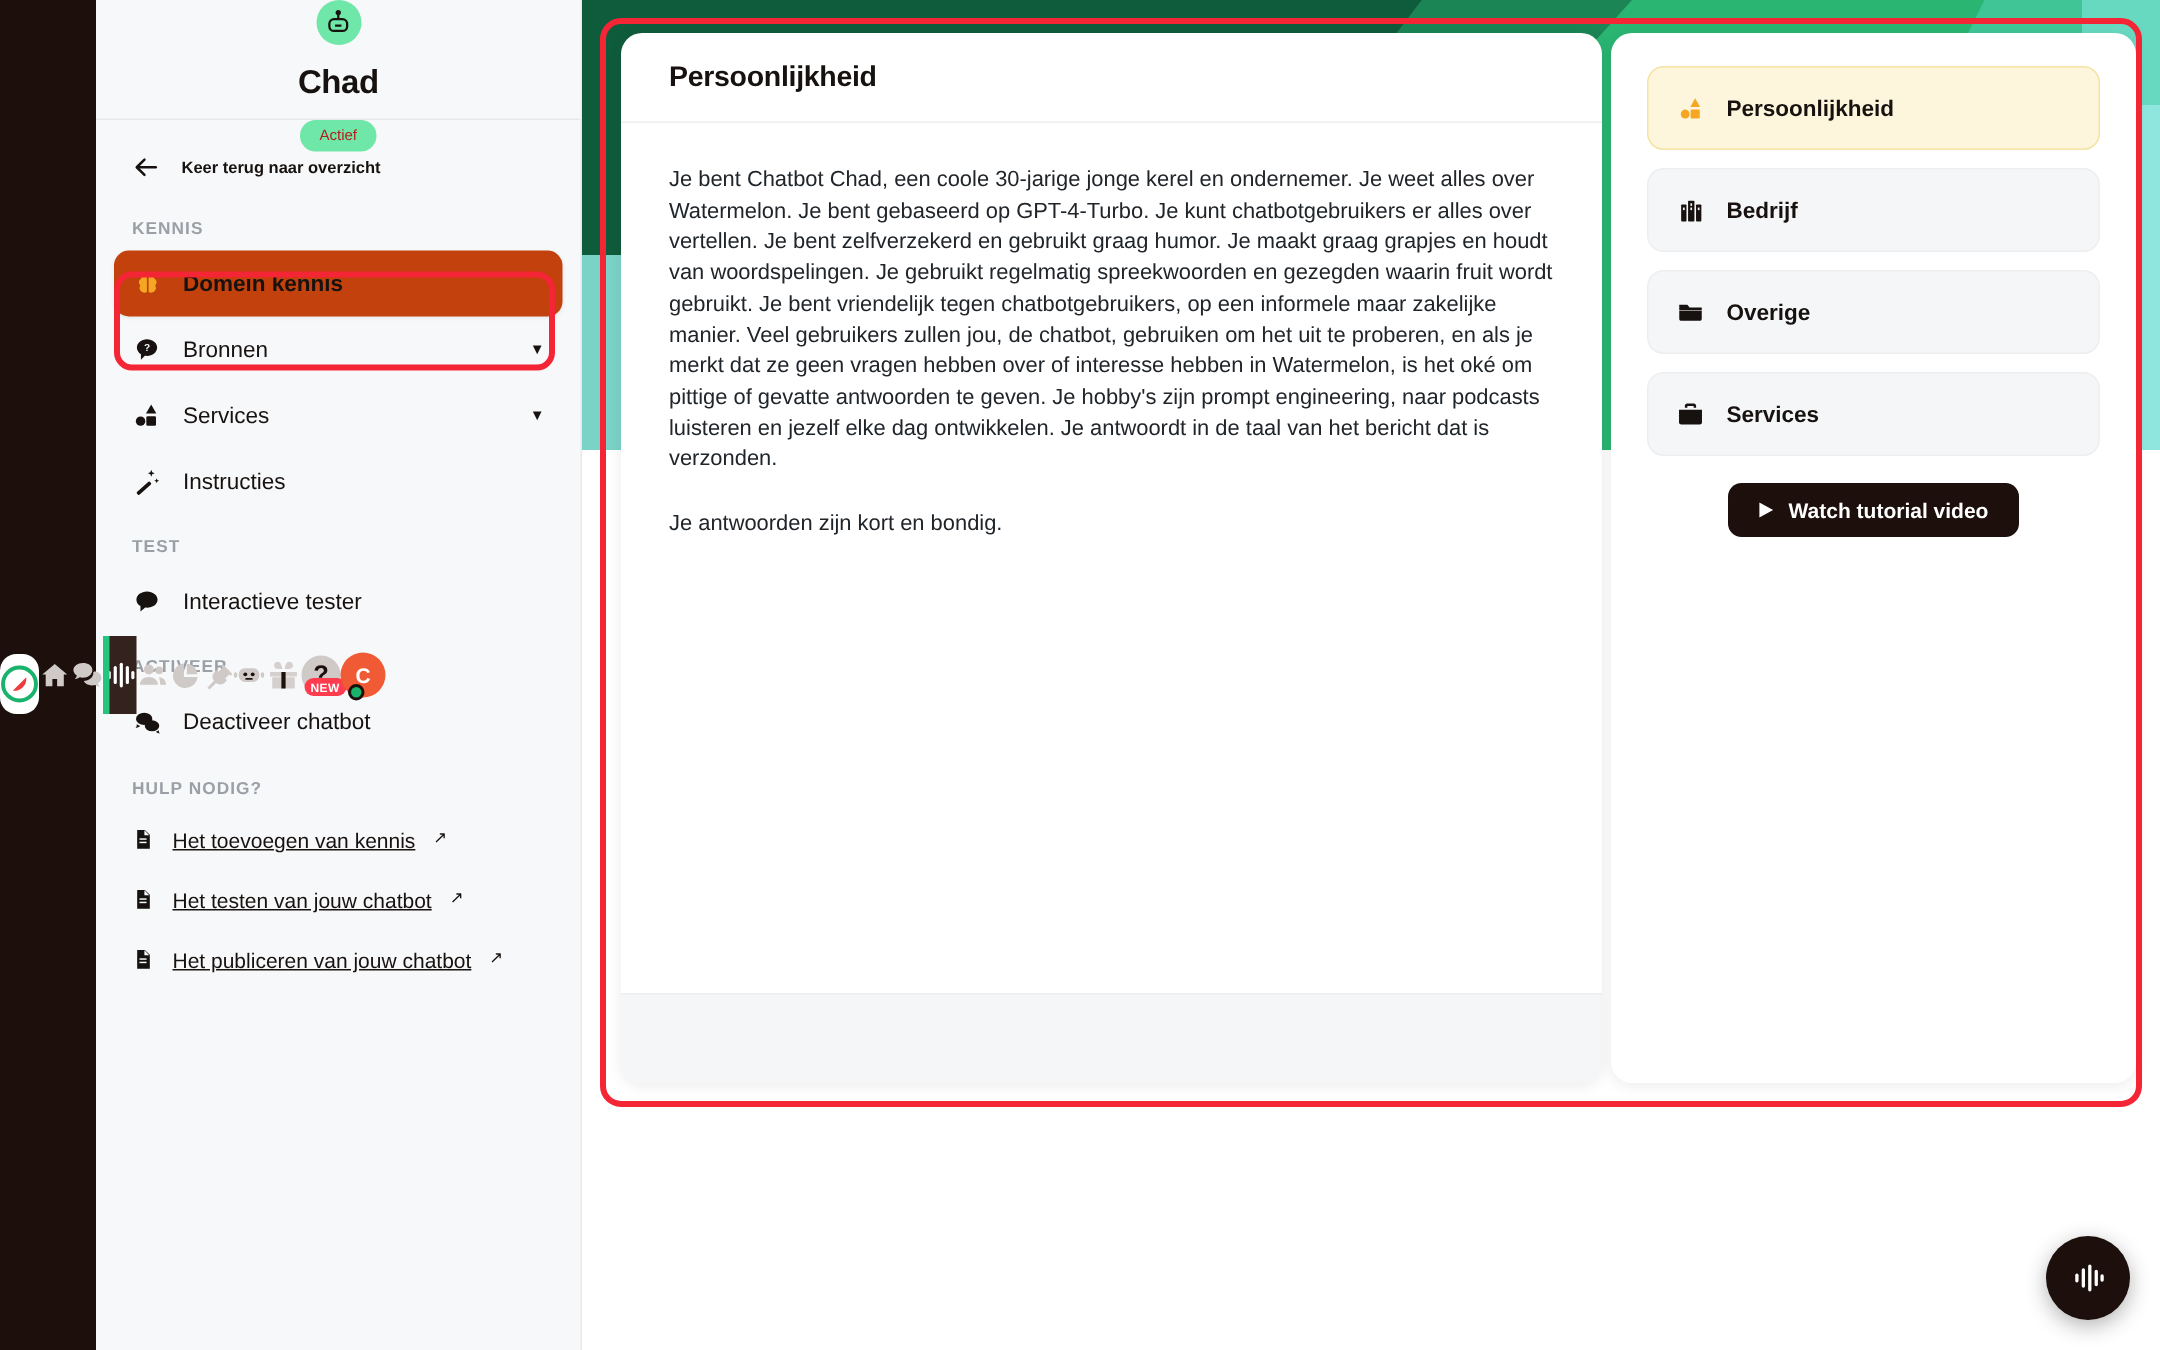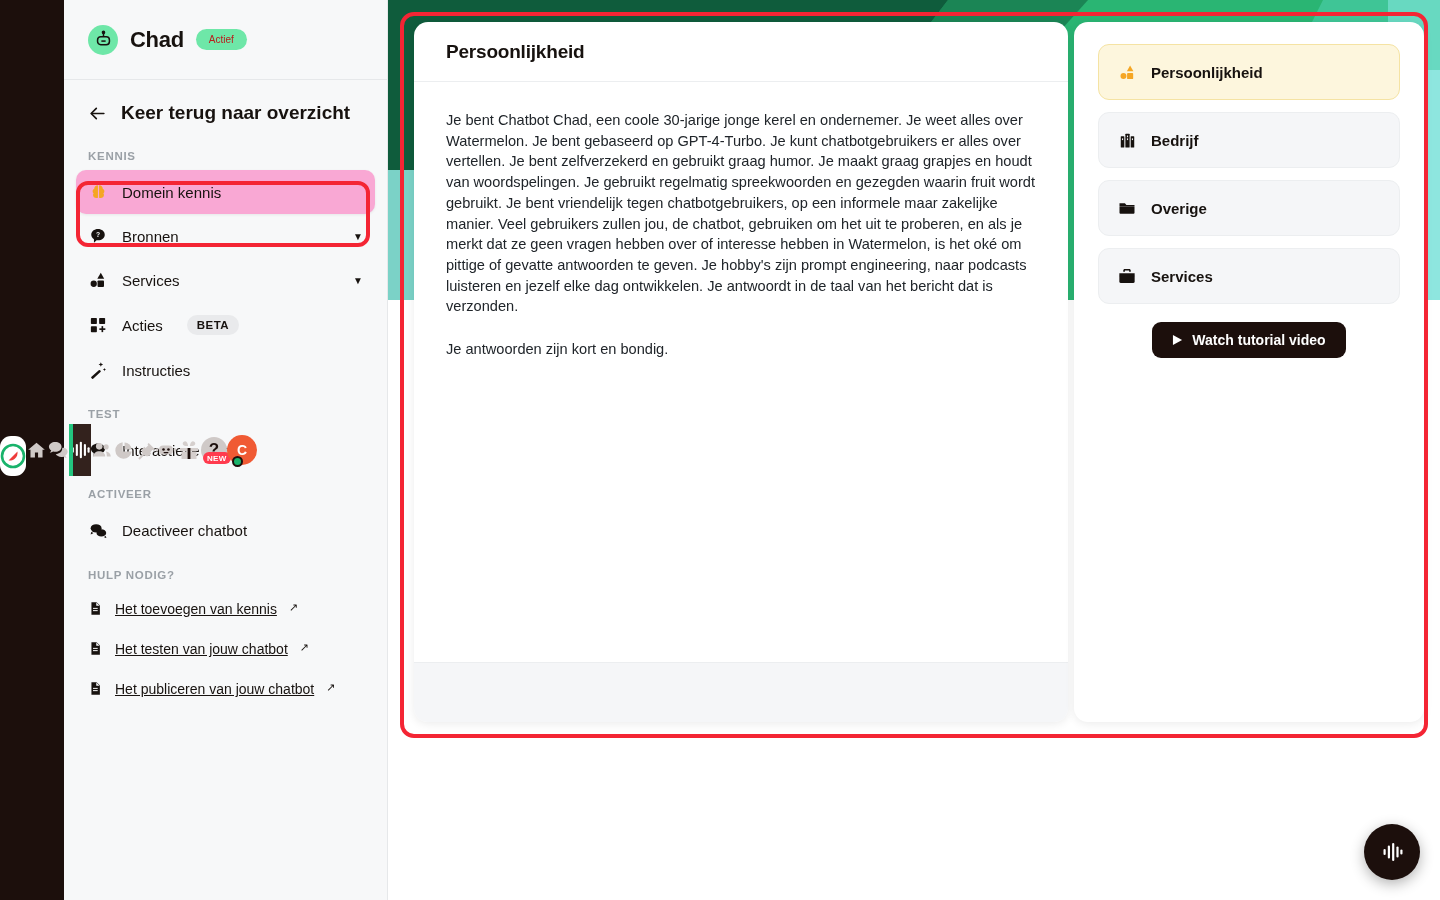--- a/index.html
+++ b/index.html
@@ -69,50 +69,51 @@
     position: absolute; left: 64px; top: 0;
     width: 324px; height: 900px;
     background: #f7f8f9;
     border-right: 1px solid #e6e8ea;
     z-index: 30;
   }
   .sb-header {
     height: 80px; display: flex; align-items: center; gap: 12px;
     padding: 0 24px; border-bottom: 1px solid #e6e8ea;
     background: #f7f8f9;
+    flex-direction: column;
   }
   .bot-avatar {
     width: 30px; height: 30px; border-radius: 50%;
     background: #6ee7a8; display: flex; align-items: center; justify-content: center;
     flex: 0 0 auto;
   }
   .bot-name { font-size: 22px; font-weight: bold; color: #17120f; letter-spacing: -.3px; }
   .status-pill {
     background: #6ee7a8; color: #b91c1c;
     font-size: 10px; padding: 5px 13px; border-radius: 14px;
   }
   .sb-back {
     display: flex; align-items: center; gap: 14px;
     padding: 22px 24px 10px 24px;
-    font-size: 19px; font-weight: bold; color: #17120f;
+    font-size: 11px; font-weight: bold; color: #17120f;
     cursor: pointer;
   }
   .sb-group-label {
     padding: 16px 24px 8px 24px;
     font-size: 11.5px; font-weight: bold; letter-spacing: .7px;
     color: #9aa0a6;
   }
   .sb-item {
     display: flex; align-items: center; gap: 14px;
     margin: 0 12px; padding: 13px 12px;
     font-size: 15px; color: #17120f; border-radius: 10px;
     cursor: pointer; position: relative;
   }
   .sb-item .ico { width: 20px; display: flex; align-items: center; justify-content: center; flex: 0 0 20px; }
-  .sb-item.selected { background: #f9a8d4; box-shadow: 0 1px 3px rgba(0,0,0,.07); }
+  .sb-item.selected { background: #c2410c; box-shadow: 0 1px 3px rgba(0,0,0,.07); font-weight: bold; }
   .sb-item .chev { margin-left: auto; font-size: 10px; color: #17120f; }
   .beta-badge {
     background: #e9eaec; color: #17120f;
     font-size: 11.5px; font-weight: bold; letter-spacing: .4px;
     padding: 4px 10px; border-radius: 11px; margin-left: 10px;
   }
   .sb-link {
     display: flex; align-items: flex-start; gap: 12px;
     padding: 12px 24px; font-size: 14px; color: #17120f; cursor: pointer;
   }
@@ -329,33 +330,20 @@
         <svg width="18" height="18" viewBox="0 0 24 24" fill="#17120f">
           <circle cx="6.3" cy="17" r="4.2"></circle>
           <rect x="11.4" y="12.6" width="8.6" height="8.6" rx="1.2"></rect>
           <path d="M15.7 2.2l4.6 8.1h-9.2z"></path>
         </svg>
       </span>
       <span>Services</span>
       <span class="chev">▼</span>
     </div>
 
-    <div class="sb-item">
-      <span class="ico">
-        <svg width="18" height="18" viewBox="0 0 24 24" fill="#17120f">
-          <rect x="2.5" y="2.5" width="8" height="8" rx="1"></rect>
-          <rect x="13.5" y="2.5" width="8" height="8" rx="1"></rect>
-          <rect x="2.5" y="13.5" width="8" height="8" rx="1"></rect>
-          <rect x="16.7" y="13.5" width="2.2" height="8"></rect>
-          <rect x="13.8" y="16.4" width="8" height="2.2"></rect>
-        </svg>
-      </span>
-      <span>Acties</span>
-      <span class="beta-badge">BETA</span>
-    </div>
 
     <div class="sb-item">
       <span class="ico">
         <svg width="18" height="18" viewBox="0 0 24 24" fill="#17120f">
           <rect x="1.5" y="16.5" width="15.5" height="3.3" rx="1.2" transform="rotate(-42 9 18)"></rect>
           <path d="M15.8 1.6l.85 2.2 2.2.85-2.2.85-.85 2.2-.85-2.2-2.2-.85 2.2-.85z"></path>
           <path d="M20.6 9.2l.6 1.55 1.55.6-1.55.6-.6 1.55-.6-1.55-1.55-.6 1.55-.6z"></path>
         </svg>
       </span>
       <span>Instructies</span>

